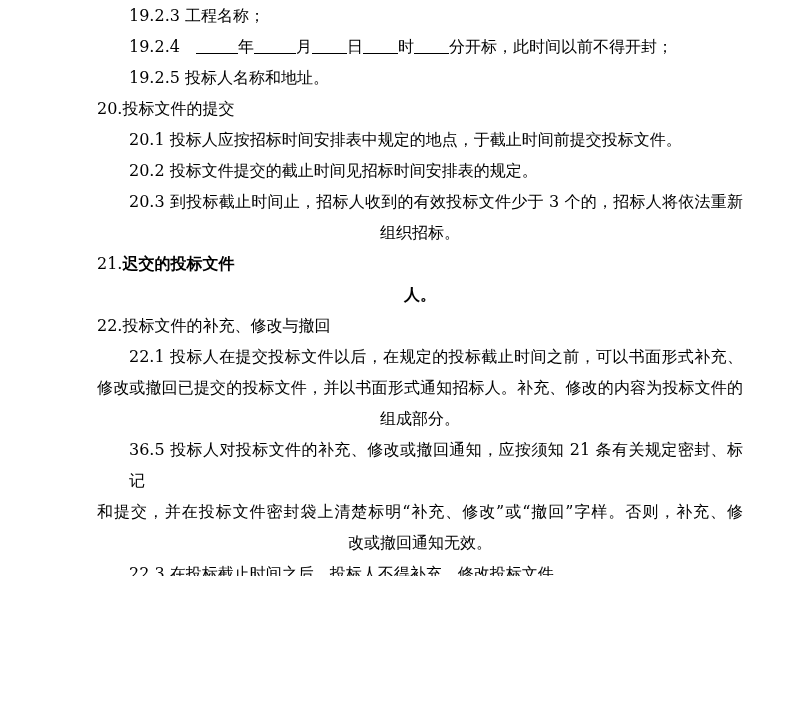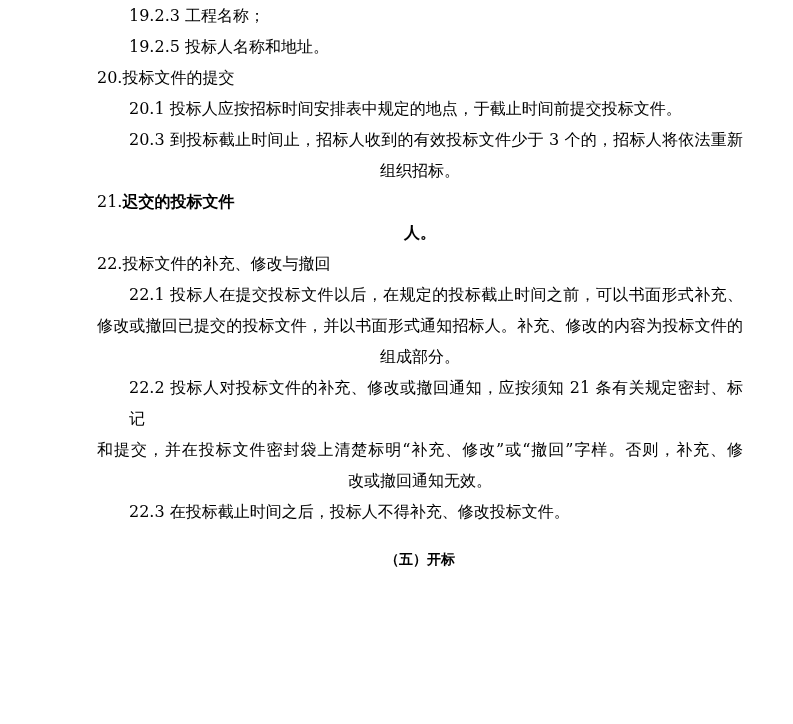--- a/index.html
+++ b/index.html
@@ -40,32 +40,34 @@
     height:14px;
     vertical-align:-2px;
   }
 </style>
 </head>
 <body>
 
 <div class="page">
   <div class="doc">
       <div class="line sub">19.2.3 工程名称；</div>
+      <div class="line sub"><span>19.2.4　</span><span class="blank" style="width: 42px;"></span><span>年</span><span class="blank" style="width: 42px;"></span><span>月</span><span class="blank" style="width: 35px;"></span><span>日</span><span class="blank" style="width: 35px;"></span><span>时</span><span class="blank" style="width: 35px;"></span><span>分开标，此时间以前不得开封；</span></div>
       <div class="line sub">19.2.5 投标人名称和地址。</div>
       <div class="line section">20.投标文件的提交</div>
       <div class="line sub">20.1 投标人应按招标时间安排表中规定的地点，于截止时间前提交投标文件。</div>
+      <div class="line sub">20.2 投标文件提交的截止时间见招标时间安排表的规定。</div>
       <div class="line sub flush">20.3 到投标截止时间止，招标人收到的有效投标文件少于 3 个的，招标人将依法重新</div>
       <div class="line cont">组织招标。</div>
       <div class="line section"><span>21.</span><span class="bold">迟交的投标文件</span></div>
       <div class="line cont bold">人。</div>
       <div class="line section">22.投标文件的补充、修改与撤回</div>
       <div class="line sub flush">22.1 投标人在提交投标文件以后，在规定的投标截止时间之前，可以书面形式补充、</div>
       <div class="line cont flush">修改或撤回已提交的投标文件，并以书面形式通知招标人。补充、修改的内容为投标文件的</div>
       <div class="line cont">组成部分。</div>
-      <div class="line sub flush">22.2 投标人对投标文件的补充、修改或撤回通知，应按须知 21 条有关规定密封、标记</div>
+      <div class="line sub flush">36.5 投标人对投标文件的补充、修改或撤回通知，应按须知 21 条有关规定密封、标记</div>
       <div class="line cont flush">和提交，并在投标文件密封袋上清楚标明“补充、修改”或“撤回”字样。否则，补充、修</div>
       <div class="line cont">改或撤回通知无效。</div>
       <div class="line sub">22.3 在投标截止时间之后，投标人不得补充、修改投标文件。</div>
       <div class="line heading bold">（五）开标</div>
       <div class="line section">23.开标</div>
       <div class="line sub flush">23.1 招标人按招标时间安排表所规定的时间和地点公开开标，并邀请所有投标人代表参</div>
     </div>
 </div>
 
 </body></html>

